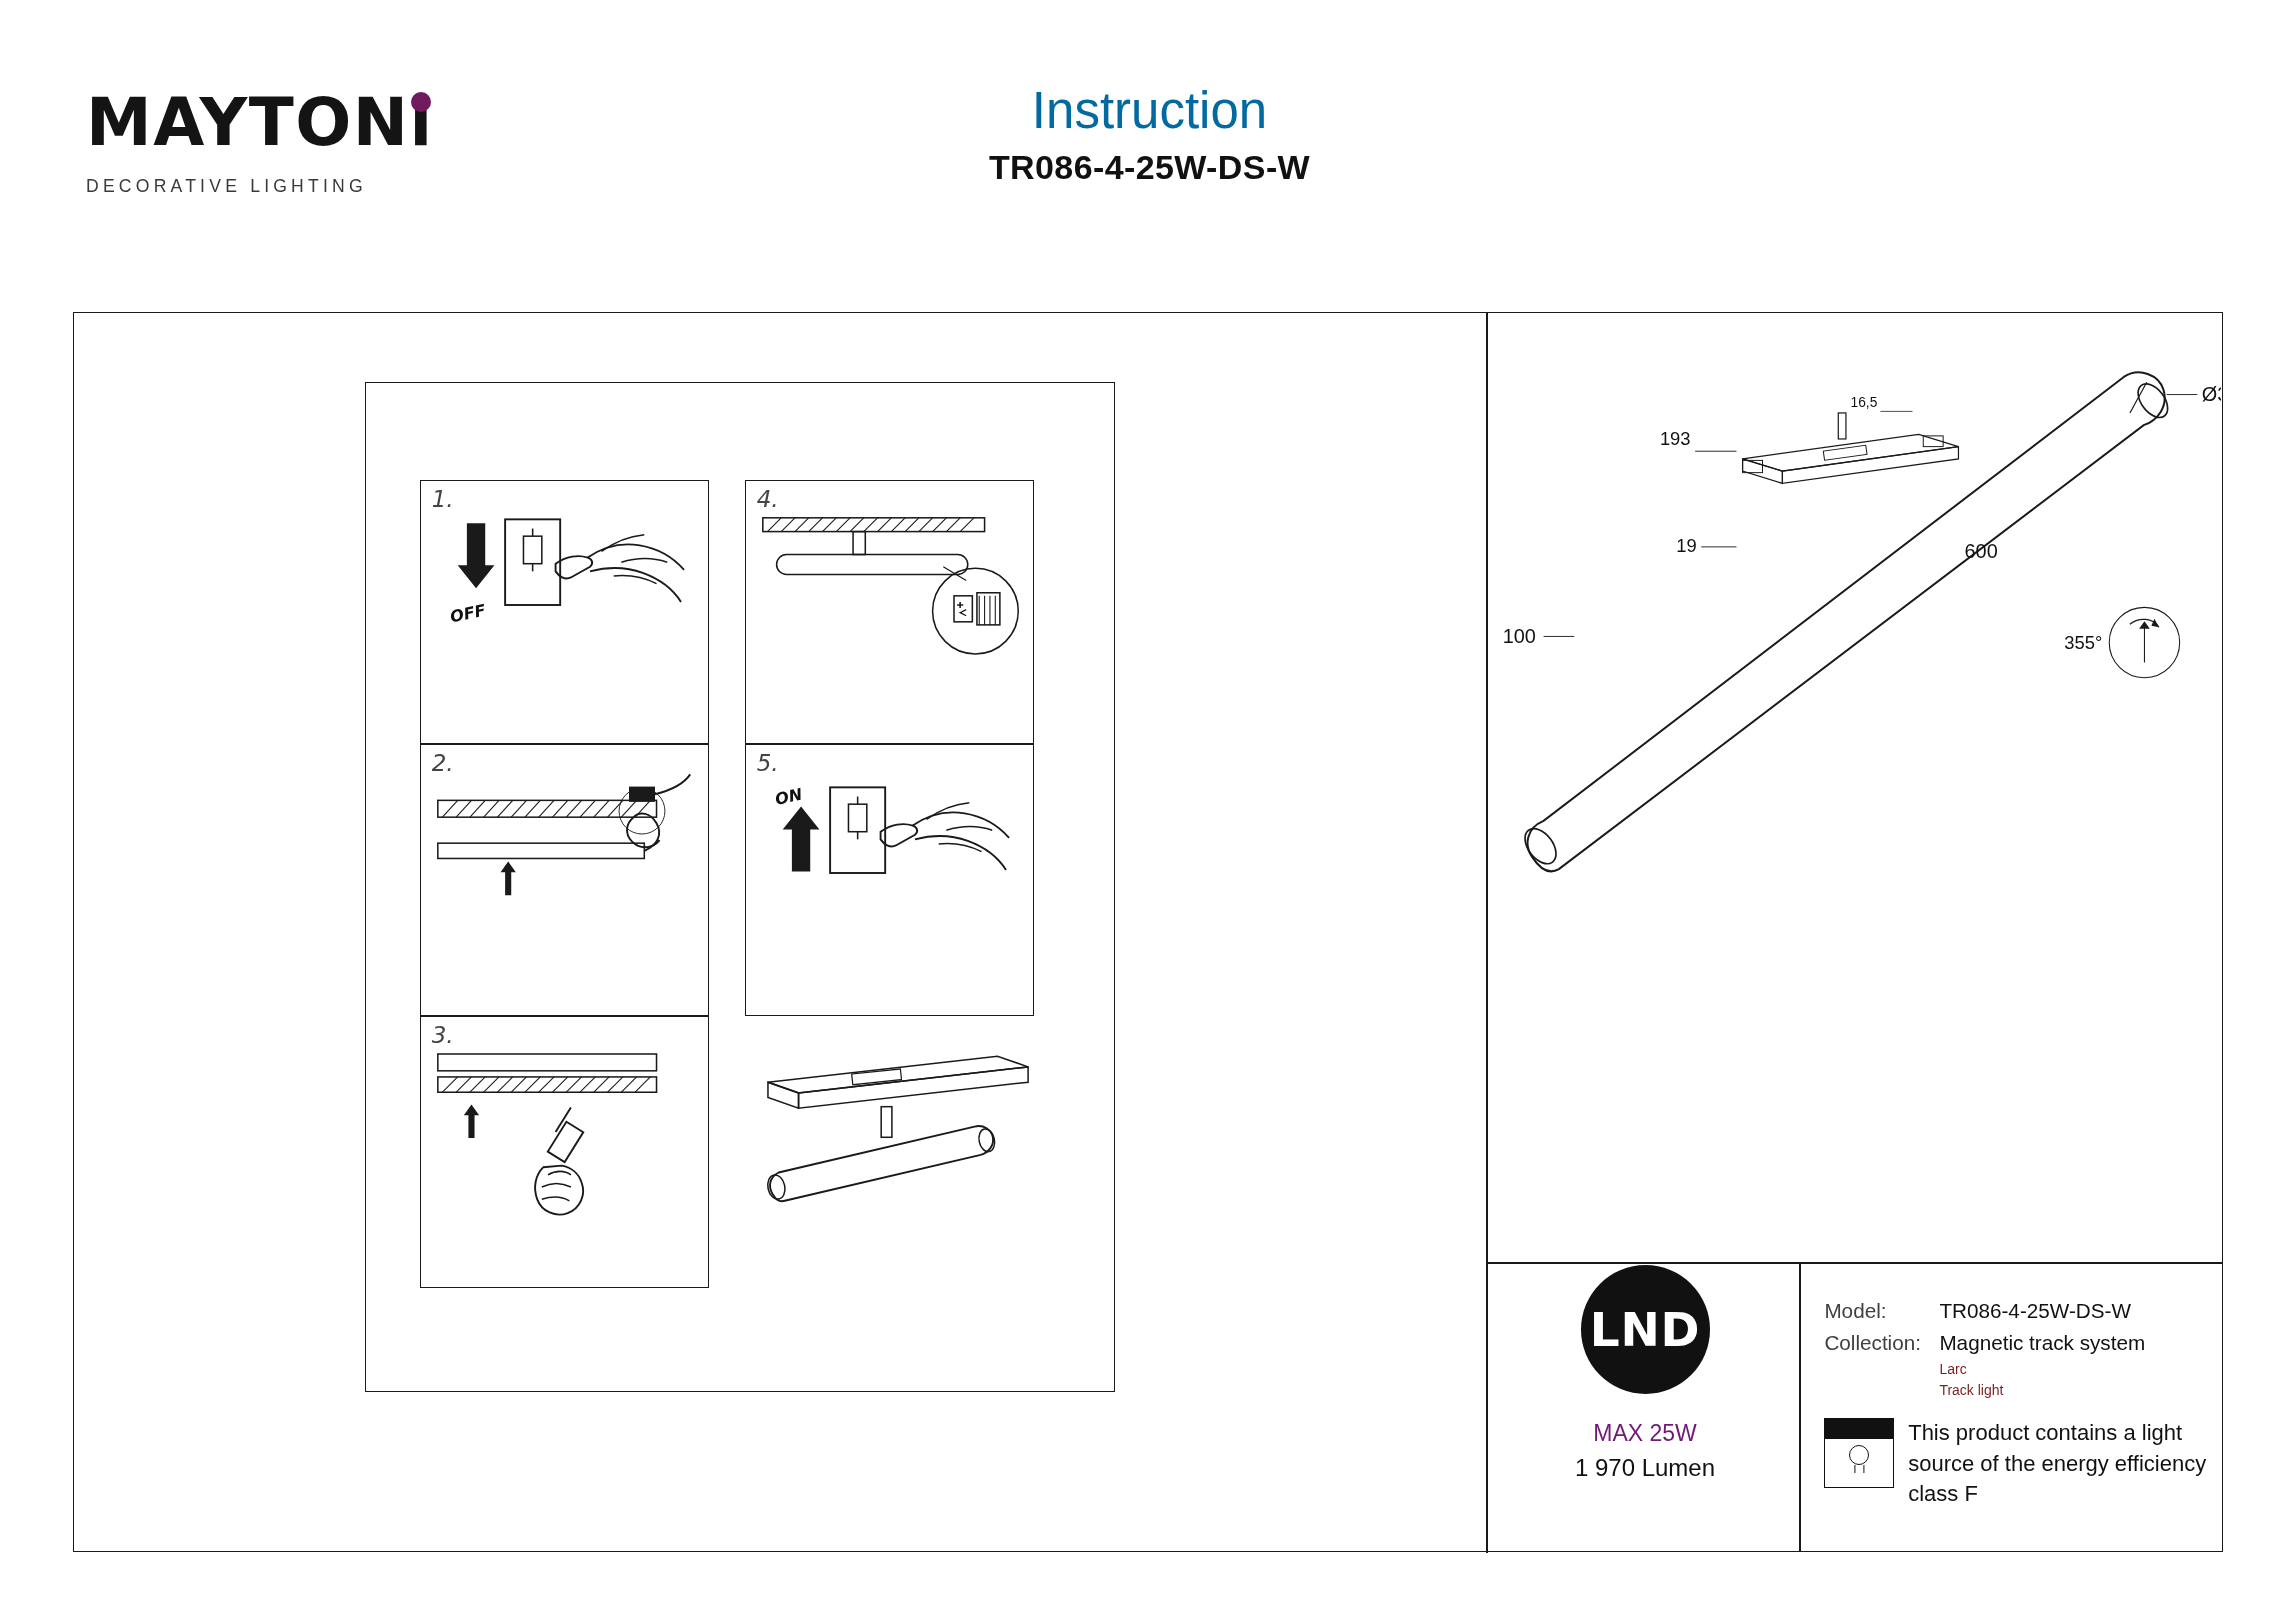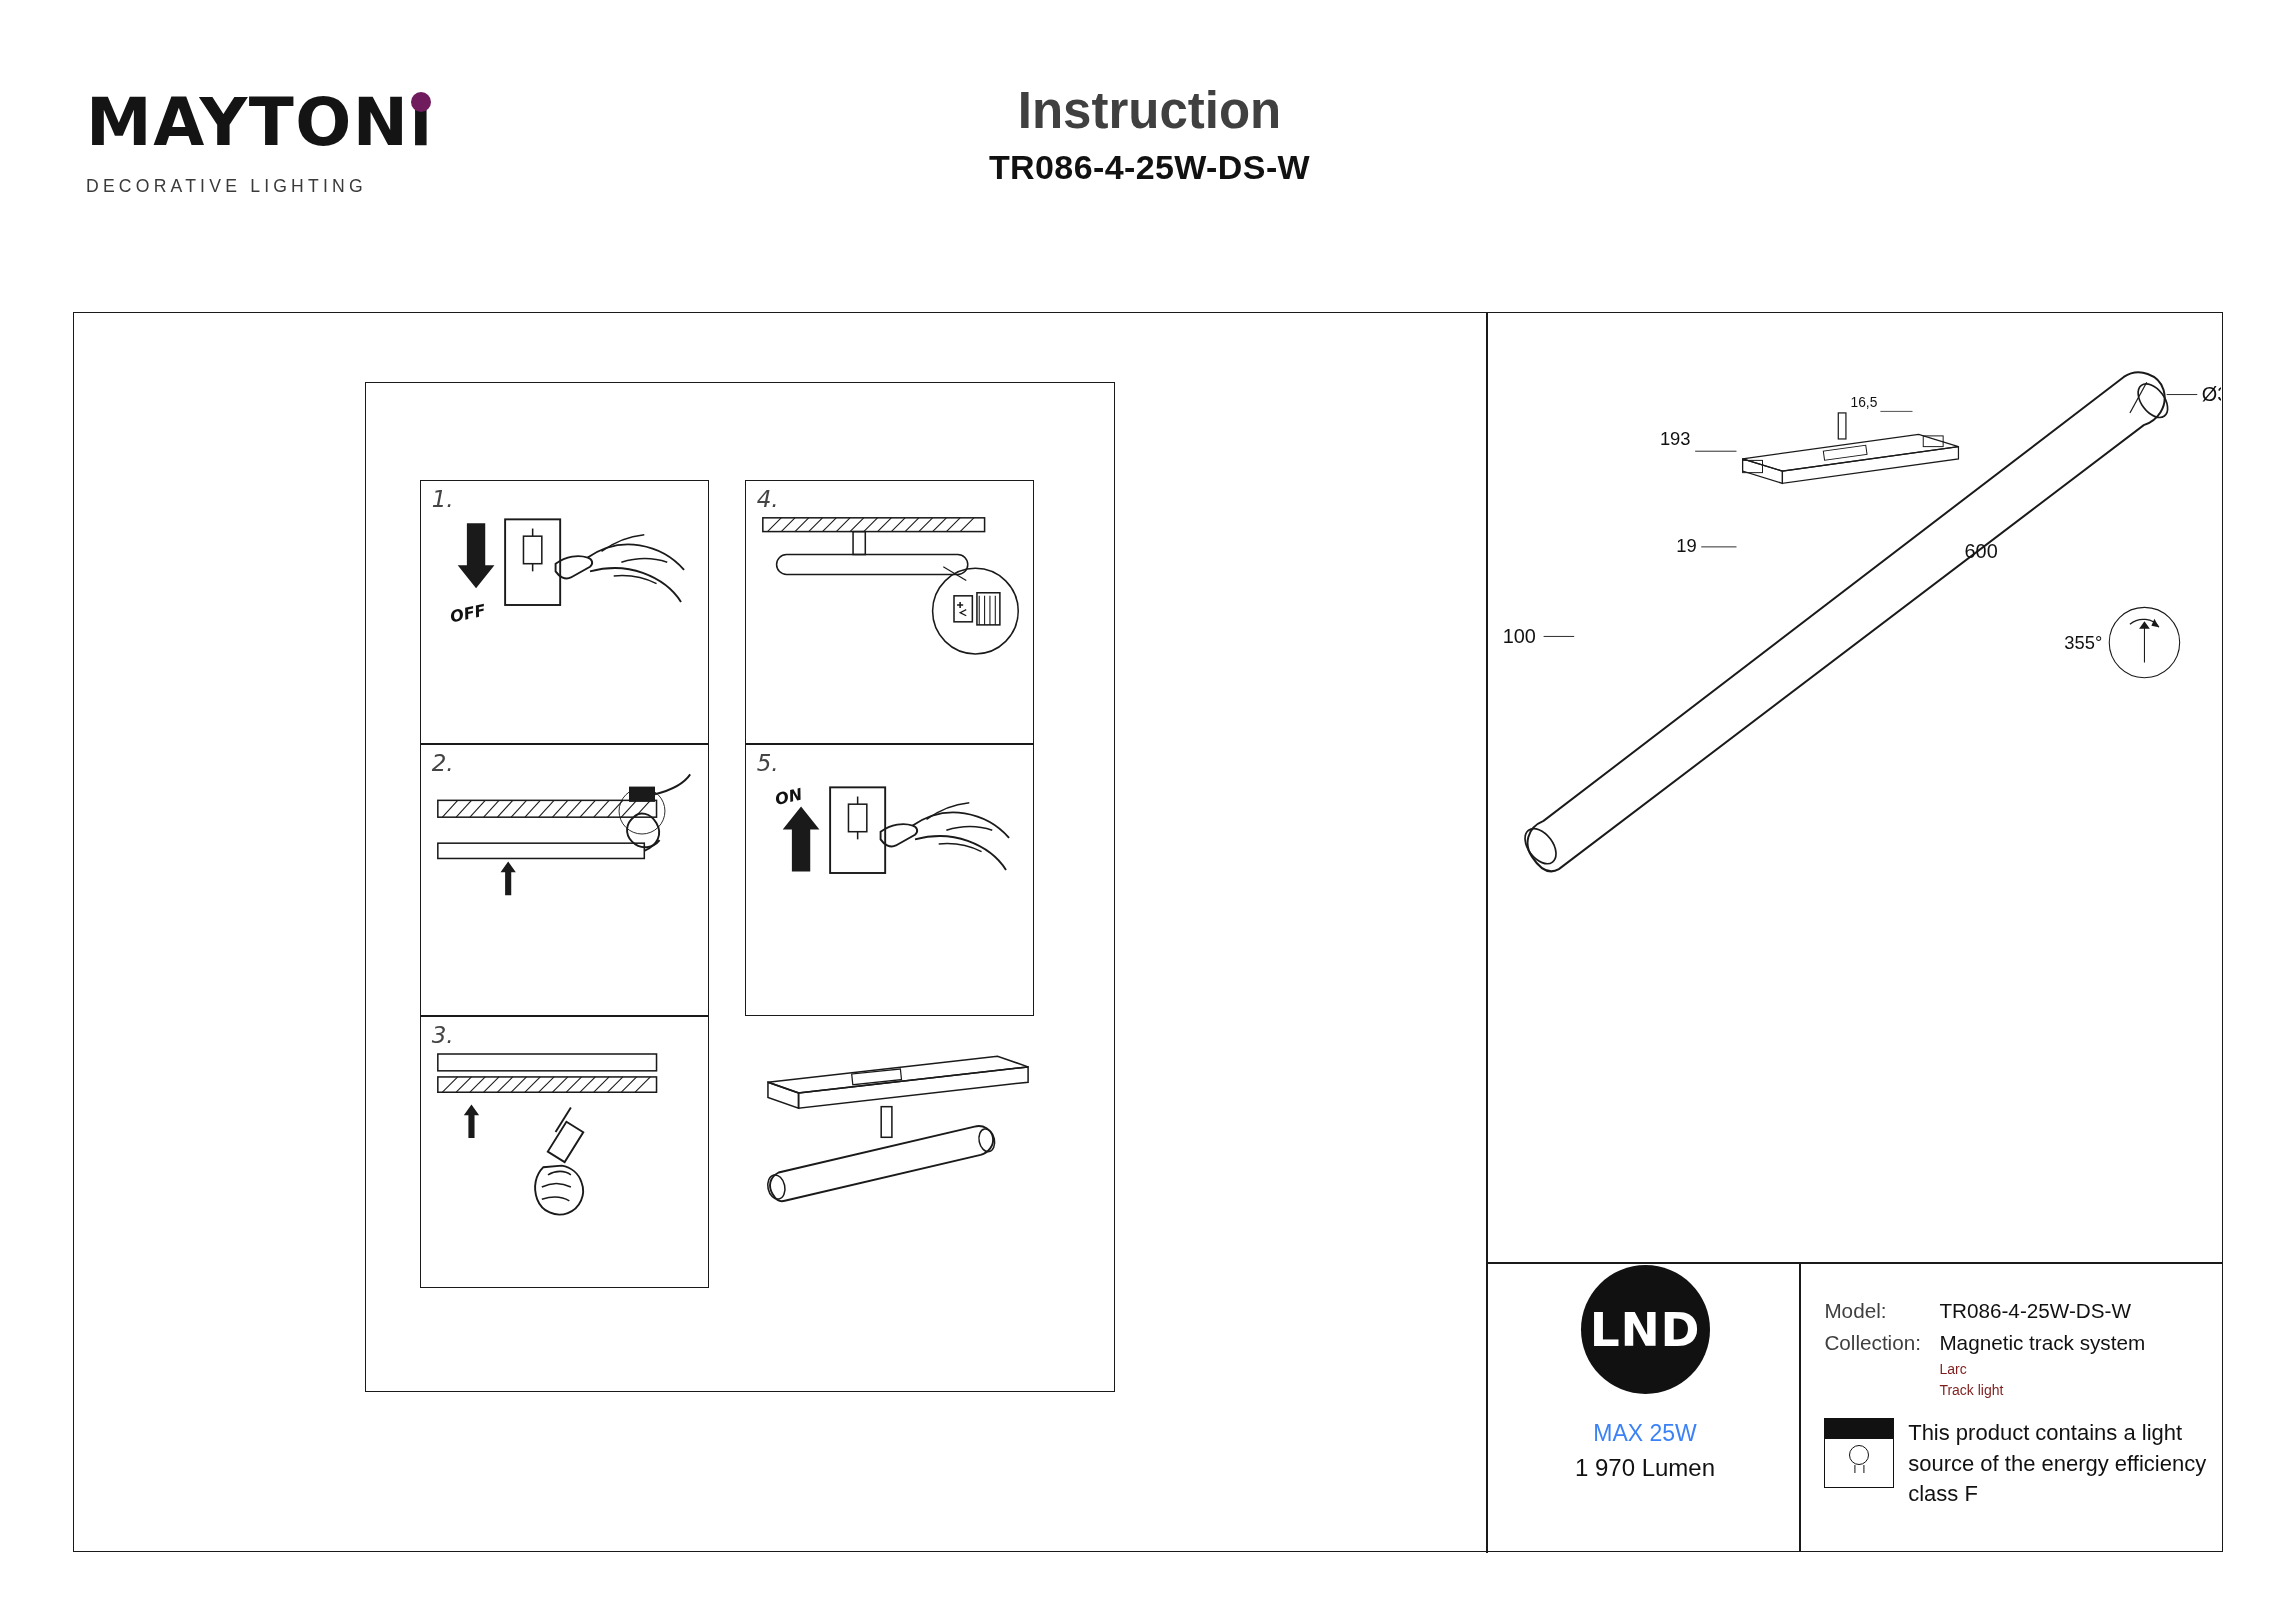--- a/index.html
+++ b/index.html
@@ -54,22 +54,22 @@
     white-space: nowrap;
   }
   .title-block {
     position: absolute;
     left: 765px; top: 84px;
     width: 765px;
     text-align: center;
   }
   .doc-title {
     font-size: 51px;
-    font-weight: bold;
-    color: #404040;
+    font-weight: normal;
+    color: #0369a1;
     line-height: 1.05;
   }
   .doc-subtitle {
     margin-top: 10.7px;
     font-size: 34px;
     font-weight: bold;
     color: #111;
     letter-spacing: 0.4px;
   }
 
@@ -162,21 +162,21 @@
     align-items: center;
     justify-content: center;
     font-size: 47px;
     font-weight: bold;
     letter-spacing: 0.8px;
     font-family: "DejaVu Sans", sans-serif;
   }
   .led-max {
     margin-top: 26px;
     font-size: 23px;
-    color: #3b82f6;
+    color: #701a75;
     text-align: right;
   }
   .led-lumen {
     margin-top: 7.7px;
     font-size: 24px;
     color: #111;
   }
 
   
   .spec-block {

